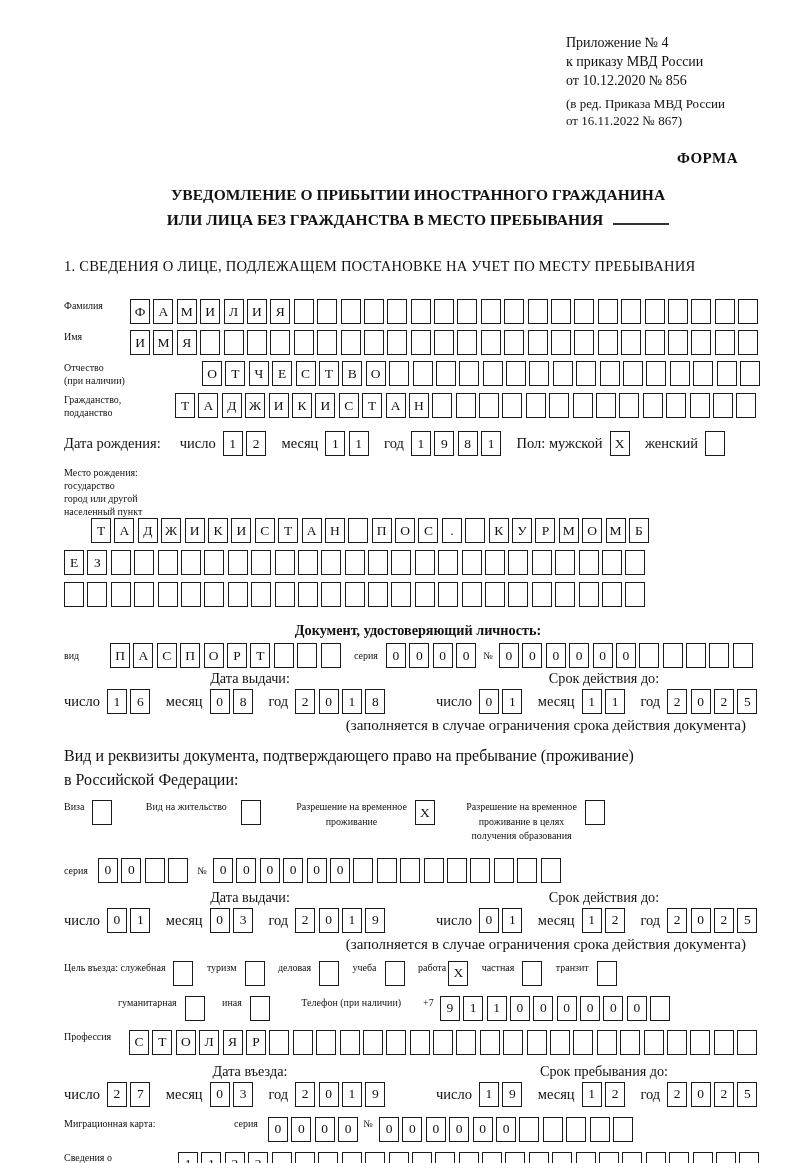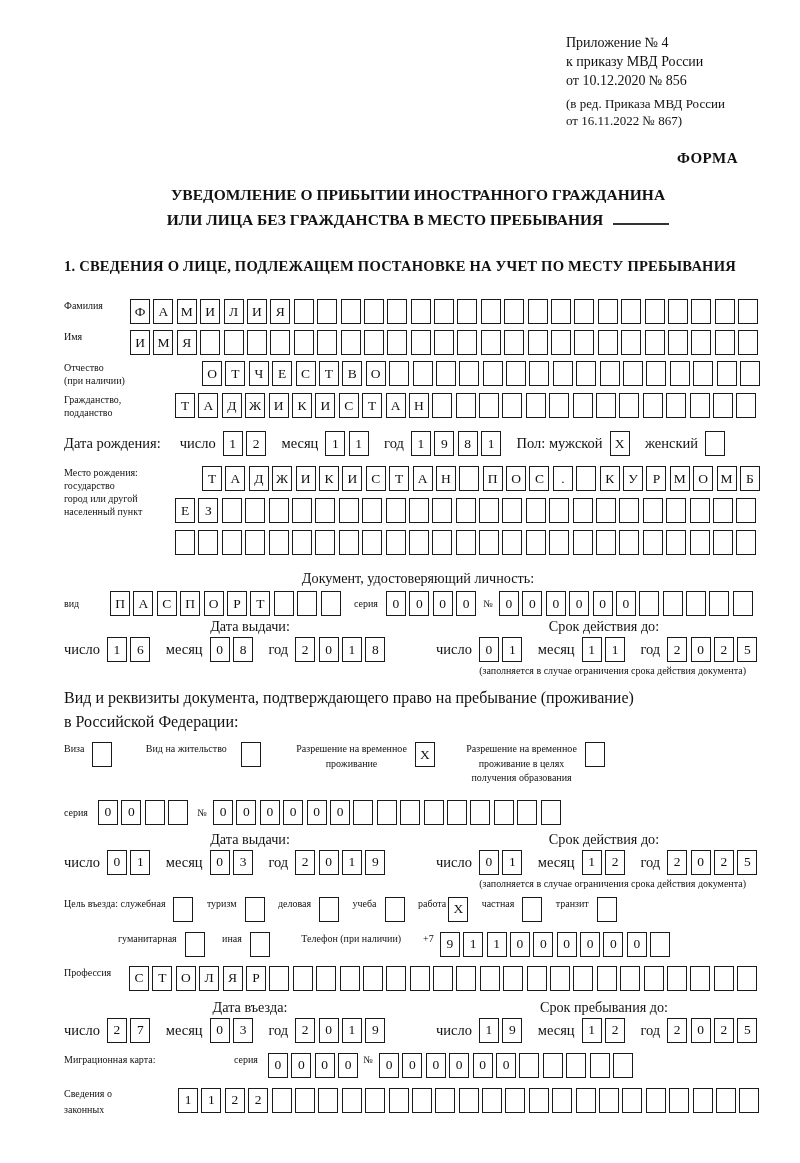--- a/index.html
+++ b/index.html
@@ -6,39 +6,39 @@
   .page{
     width:800px;height:1163px;background:#ffffff;color:#111;
     font-family:"Liberation Serif","DejaVu Serif",serif;
     box-sizing:border-box;padding:34px 28px 0 64px;position:relative;overflow:hidden;
   }
   .ref{width:200px;margin-left:auto;margin-right:6px;font-size:14px;line-height:1.35;}
   .ref .small{font-size:13px;}
   .forma{font-weight:bold;font-size:15px;text-align:right;margin:20px 34px 0 0;letter-spacing:.5px;}
   .title{font-weight:bold;font-size:15.5px;text-align:center;margin-top:16px;line-height:1.6;}
   .t-underline{display:inline-block;width:56px;border-bottom:2px solid #333;height:12px;margin-left:10px;}
-  .section{font-weight:bold;font-size:14.6px;margin-top:26px;letter-spacing:.2px;}
+  .section{font-weight:normal;font-size:14.6px;margin-top:26px;letter-spacing:.2px;}
   .row{display:flex;align-items:flex-start;margin-top:6px;}
   .lbl{font-size:10px;line-height:1.3;white-space:nowrap;flex:0 0 auto;}
   .boxes{display:flex;flex:0 0 auto;}
   .box{
     width:18px;height:23px;border:1.6px solid #1b1b1b;margin-right:3.4px;
     display:flex;align-items:center;justify-content:center;
     font-size:13.5px;flex:0 0 auto;background:#fff;
   }
   .w66{width:66px;} .w111{width:111px;} .w138{width:138px;} .w46{width:46px;}
   .w65{width:65px;} .w114{width:114px;} .w170{width:170px;}
   .stack .boxes{margin-bottom:7px;}
-  .center-bold{font-weight:normal;font-size:14.2px;text-align:center;margin-top:8px;}
+  .center-bold{font-weight:bold;font-size:14.2px;text-align:center;margin-top:8px;}
   .dline{display:flex;align-items:center;font-size:14.5px;}
   .dline .g{margin:0 7px 0 0;} .dline .g2{margin:0 7px 0 12px;}
   .dates{display:flex;margin-top:2px;align-items:flex-end;}
   .dcol-l{width:372px;} .dcol-r{flex:1;}
   .dhead{font-size:14.2px;text-align:center;margin-bottom:2px;}
-  .fineprint{font-size:10px;text-align:right;padding-right:26px;margin-top:3px;}
+  .fineprint{font-size:15px;text-align:right;padding-right:26px;margin-top:3px;}
   .plain{font-size:16px;margin-top:10px;line-height:1.5;}
   .cbrow{display:flex;align-items:flex-start;margin-top:8px;font-size:14.5px;}
   .cbrow .itm{display:flex;align-items:flex-start;margin-right:14px;}
   .cbrow .itm .lbl{margin-right:8px;}
   .ml{text-align:center;line-height:1.45;white-space:nowrap;}
 </style>
 </head>
 <body>
 
 <div class="page">
@@ -217,21 +217,21 @@
       <span class="boxes">
           <span class="box">X</span>
         </span>
       <span class="g2">женский</span>
       <span class="boxes">
           <span class="box"></span>
         </span>
     </div>
   </div>
 
-  <div class="row" style="margin-top:10px;">
+  <div class="row" style="margin-top:10px;flex-direction:column;">
     <div class="lbl w111">
       <div style="white-space:nowrap;">Место рождения:</div>
       <div>государство</div>
       <div style="white-space:nowrap;">город или другой</div>
       <div style="white-space:nowrap;">населенный пункт</div>
     </div>
     <div class="stack">
       <div class="boxes" style="margin-left:27px;">
           <span class="box">Т</span>
           <span class="box">А</span>

